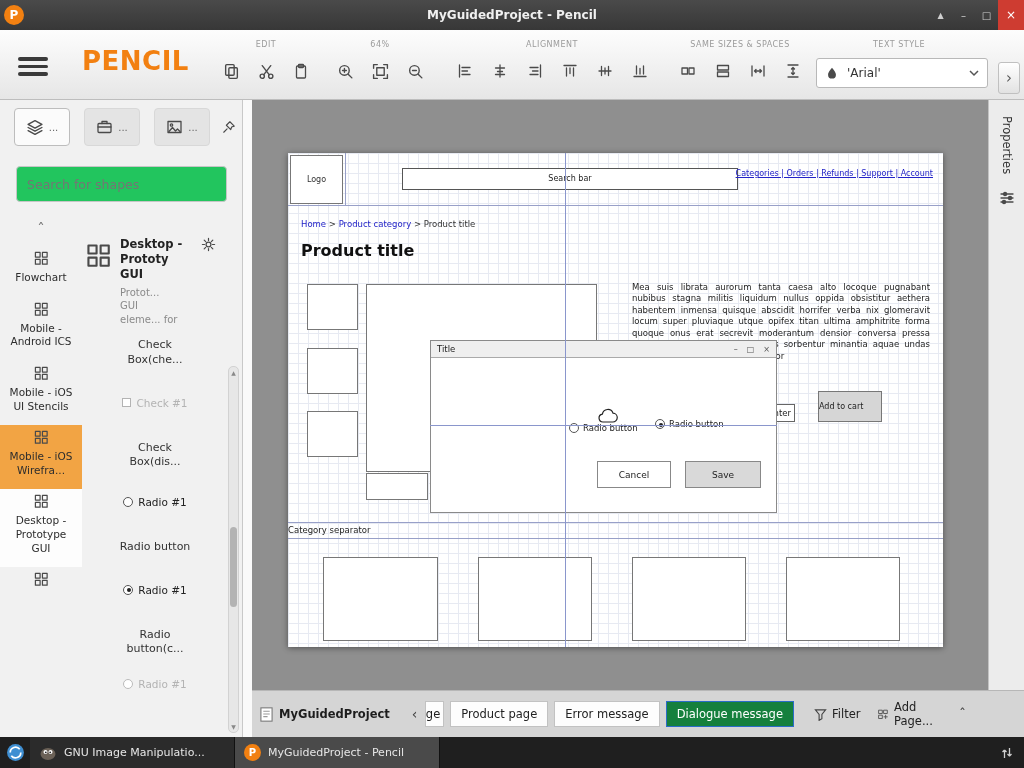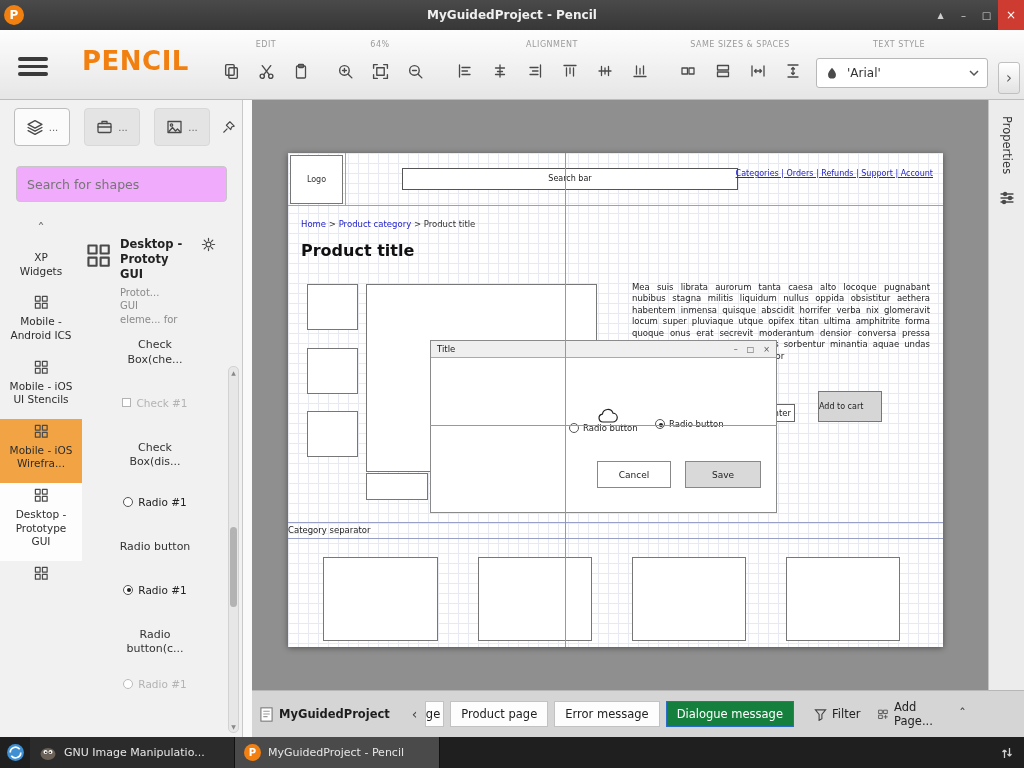--- a/index.html
+++ b/index.html
@@ -32,21 +32,21 @@
   .font-name { font-size:12px; color:#333; flex:1; }
   .tb-expand { position:absolute; right:4px; top:32px; width:22px; height:32px; display:flex; align-items:center; justify-content:center; color:#555; font-size:15px; background:linear-gradient(#fff,#e2e2e2); border:1px solid #c0c0c0; border-radius:3px; }
 
   
   .sidebar { position:absolute; left:0; top:100px; width:243px; height:637px; background:#f1f1f1; border-right:1px solid #c9c9c9; overflow:hidden; z-index:5; }
   .side-tabs { position:absolute; left:14px; top:8px; display:flex; gap:14px; }
   .side-tab { width:56px; height:38px; border-radius:4px; display:flex; align-items:center; justify-content:center; gap:5px; background:#e4e4e4; border:1px solid #d8d8d8; }
   .side-tab.selected { background:#fbfbfb; border-color:#bdbdbd; }
   .side-tab .dots { font-size:10px; color:#666; }
   .pin { position:absolute; right:6px; top:20px; }
-  .search-box { position:absolute; left:16px; top:66px; width:211px; height:36px; border:1px solid #c6c6c6; border-radius:4px; background:#f0abfc; font-size:12.5px; color:#555; padding:0 10px; font-family:inherit; outline:none; }
+  .search-box { position:absolute; left:16px; top:66px; width:211px; height:36px; border:1px solid #c6c6c6; border-radius:4px; background:#22c55e; font-size:12.5px; color:#555; padding:0 10px; font-family:inherit; outline:none; }
   .collapse-up { position:absolute; left:0; top:124px; width:82px; text-align:center; color:#777; font-size:15px; height:16px; line-height:12px; }
   .collections { position:absolute; left:0; top:146px; width:82px; }
   .coll-item { text-align:center; padding:5px 4px 12px; font-size:10.5px; color:#2d2d2d; line-height:1.3; }
   .coll-item .grid-wrap { display:flex; justify-content:center; margin-bottom:5px; }
   .coll-item.highlight { background:#f2a444; }
   .coll-item.selected { background:#fdfdfd; }
   .coll-label { display:block; max-width:66px; margin:0 auto; }
   .coll-label.narrow { max-width:46px; }
 
   .shape-panel { position:absolute; left:82px; top:135px; width:146px; }
@@ -328,21 +328,29 @@
         <path d="M9 2l5 5-3 1-1 3-5-5zM5.8 10.2L2 14"></path>
       </svg>
   </div>
 
   <input class="search-box" type="text" placeholder="Search for shapes" style="">
 
   <div class="collapse-up"><span>ˆ</span></div>
 
   <div class="collections">
     <div class="coll-item">
-      <span class="coll-label narrow">XP Widgets</span>
+      <span class="grid-wrap">
+          <svg class="ic" width="15" height="15" viewBox="0 0 16 16">
+            <rect x="1.5" y="1.5" width="5" height="5"></rect>
+            <rect x="9" y="1.5" width="5" height="5"></rect>
+            <rect x="1.5" y="9" width="5" height="5"></rect>
+            <rect x="9" y="9" width="5" height="5"></rect>
+          </svg>
+        </span>
+      <span class="coll-label">Flowchart</span>
     </div>
     <div class="coll-item">
       <span class="grid-wrap">
           <svg class="ic" width="15" height="15" viewBox="0 0 16 16">
             <rect x="1.5" y="1.5" width="5" height="5"></rect>
             <rect x="9" y="1.5" width="5" height="5"></rect>
             <rect x="1.5" y="9" width="5" height="5"></rect>
             <rect x="9" y="9" width="5" height="5"></rect>
           </svg>
         </span>

